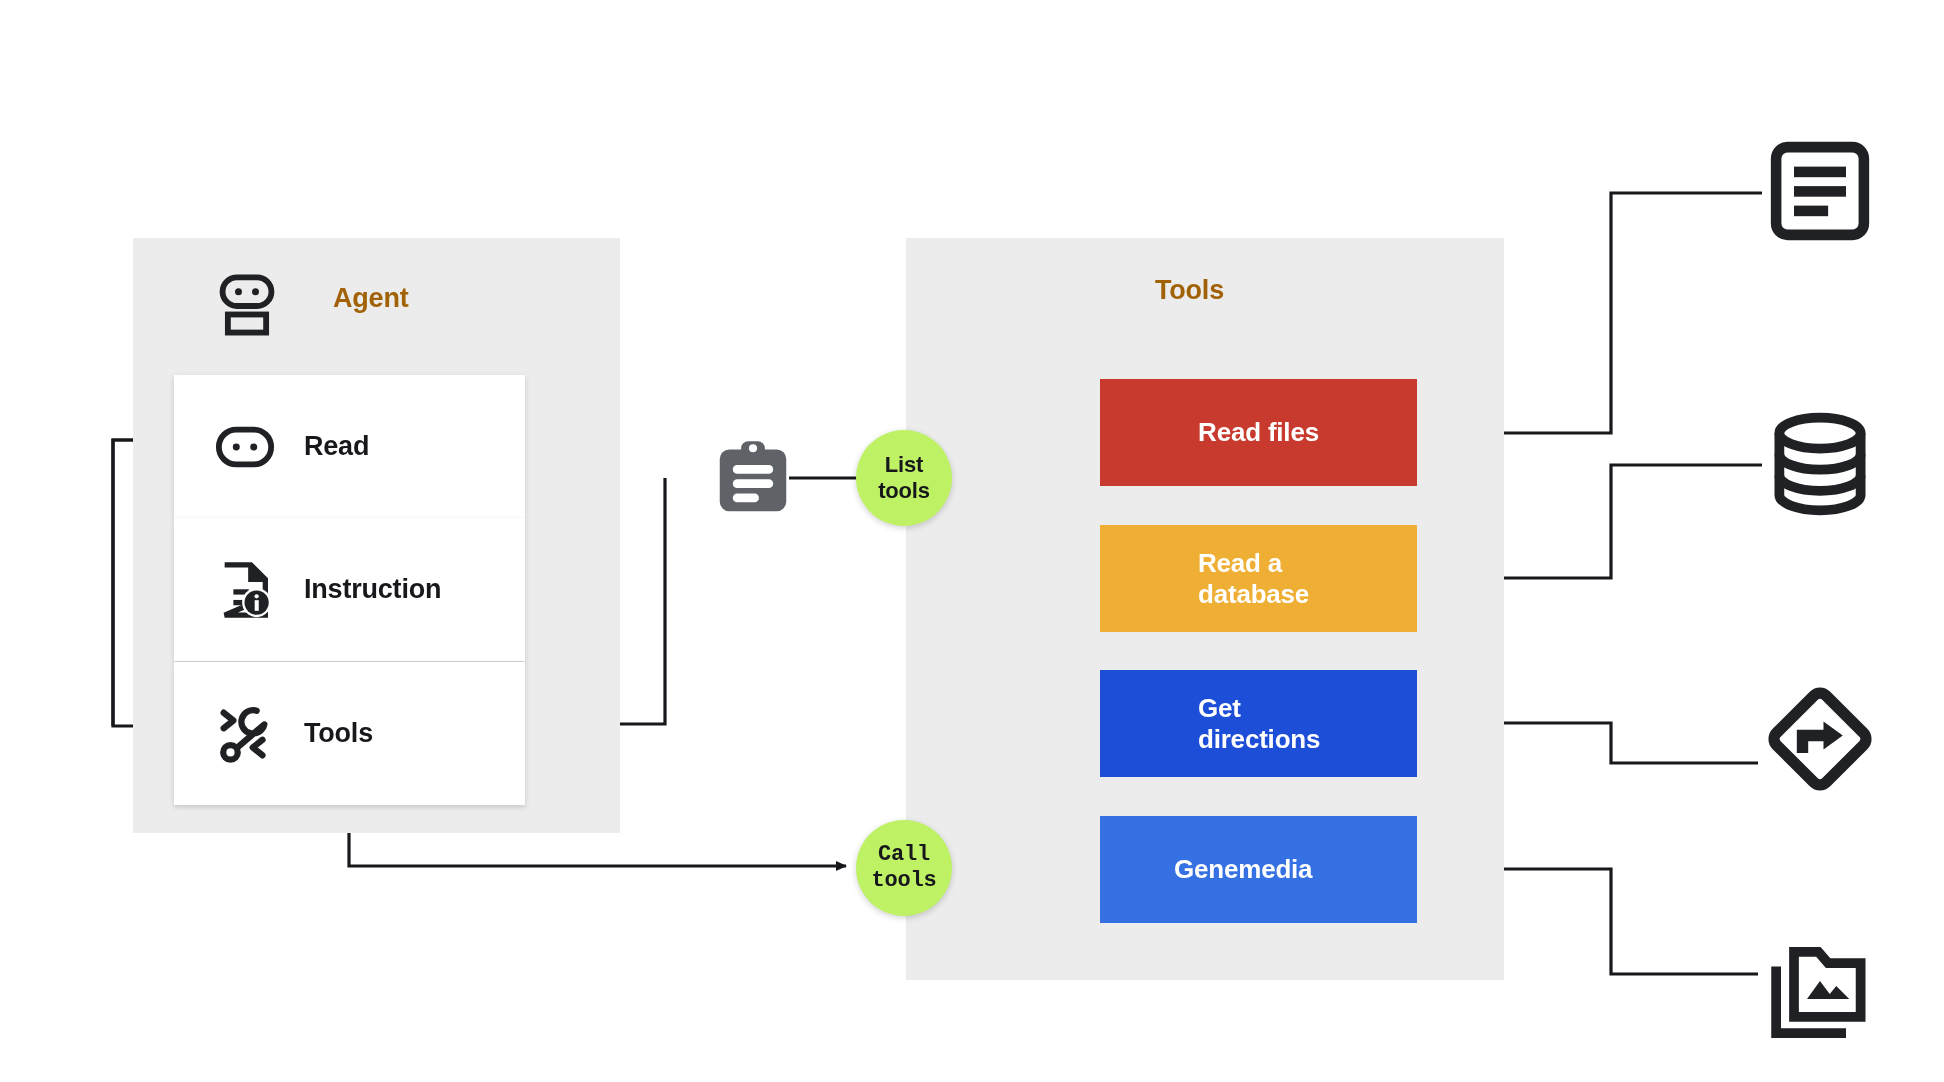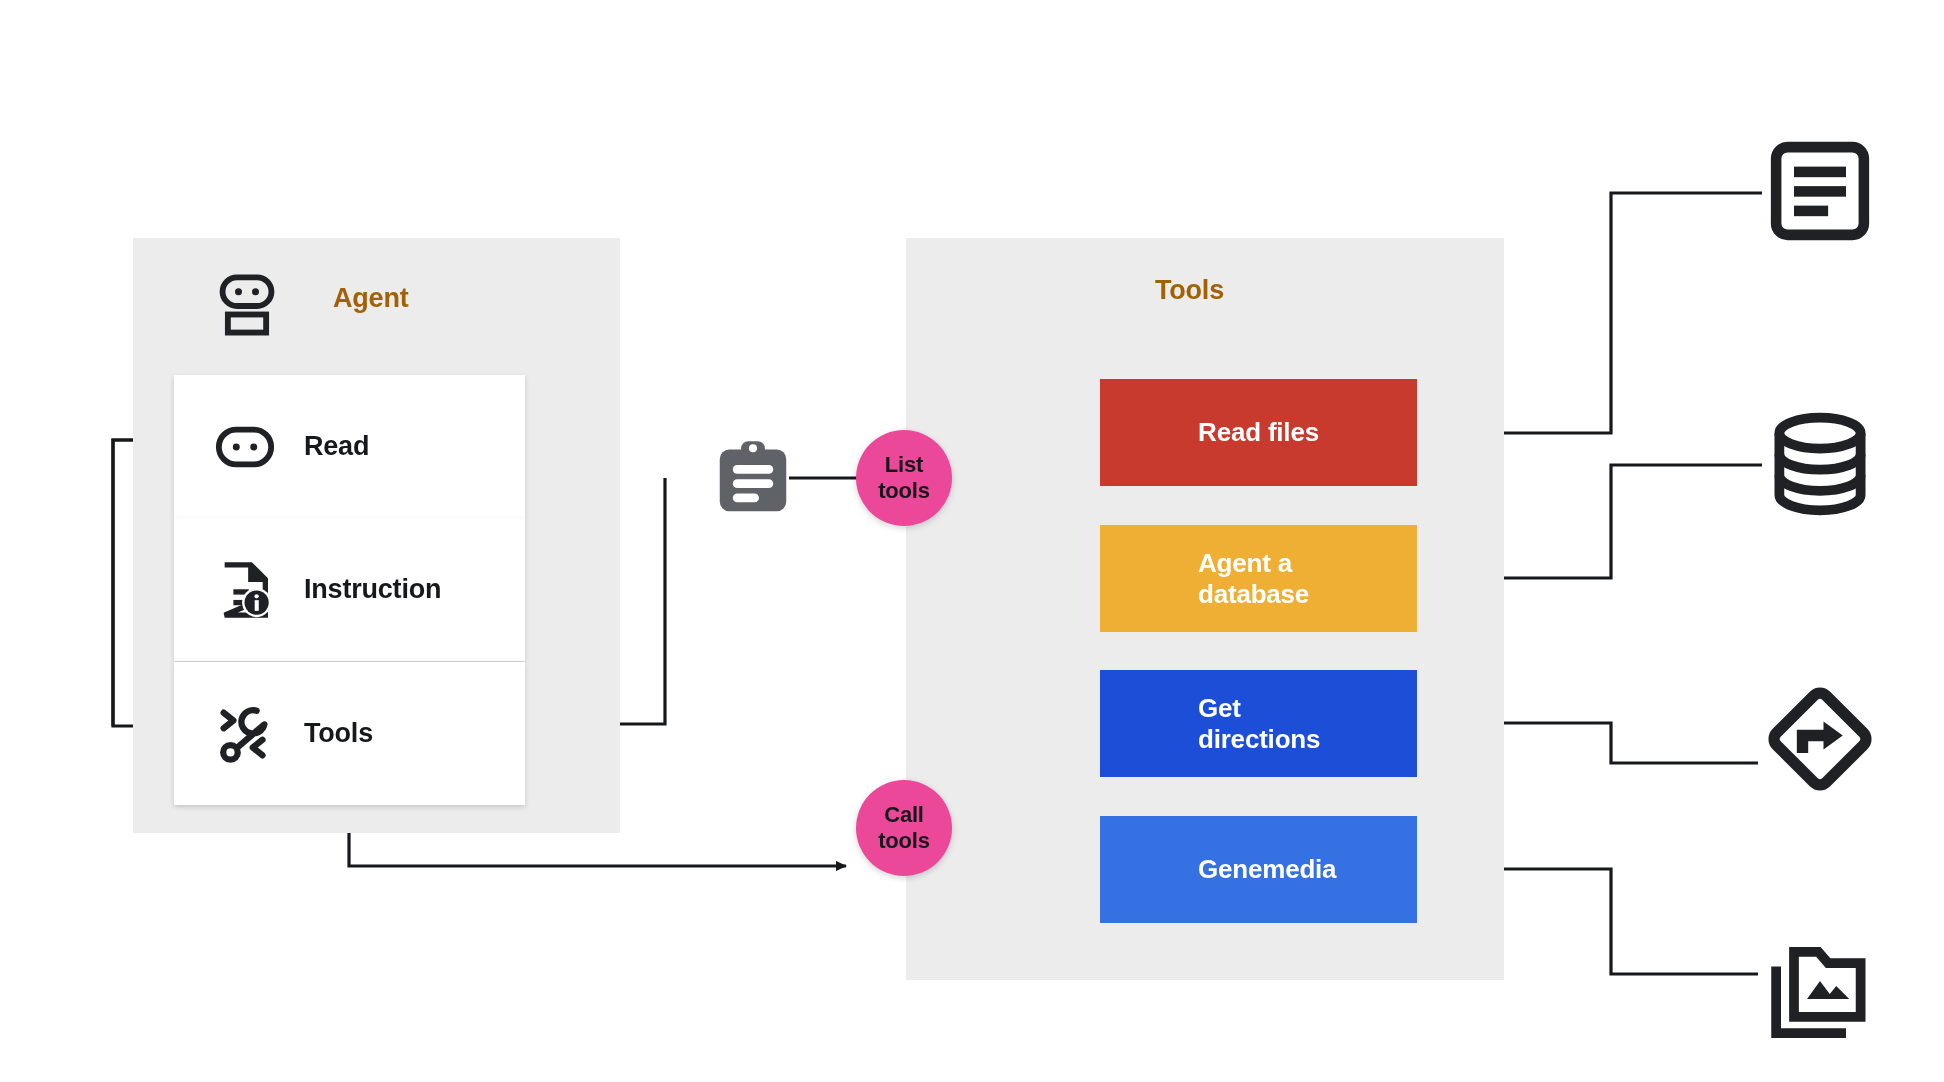--- a/index.html
+++ b/index.html
@@ -77,42 +77,42 @@
     color: #ffffff;
     font-size: 26px;
     font-weight: bold;
     letter-spacing: -0.2px;
     line-height: 1.17;
   }
   .tool-box .tool-text { padding-left: 0; }
   #tool-read   { top: 379px;  background: #c8392e; justify-content: center; }
   #tool-query  { top: 525px;  background: #efaf35; padding-left: 98px; }
   #tool-dir    { top: 670px;  background: #1d4ed8; padding-left: 98px; }
-  #tool-gene   { top: 816px;  background: #3571e2; padding-left: 98px; }
+  #tool-gene   { top: 816px;  background: #3571e2; padding-left: 74px; }
 
   
   .node-circle {
     position: absolute;
     width: 96px; height: 96px;
     border-radius: 50%;
-    background: #ec4899;
+    background: #bef264;
     box-shadow: 0 2px 6px rgba(0,0,0,0.18);
     display: flex;
     flex-direction: column;
     align-items: center;
     justify-content: center;
     font-size: 22px;
     font-weight: bold;
     color: #17181b;
     line-height: 1.16;
     text-align: center;
     letter-spacing: -0.2px;
   }
   #node-list { left: 856px; top: 430px; }
-  #node-call { left: 856px; top: 780px; }
+  #node-call { left: 856px; top: 820px; font-family: Liberation Mono, monospace; }
 
   
   .free-icon { position: absolute; display: block; }
   #icon-clipboard { left: 715px; top: 440px; width: 76px; height: 76px; }
   #icon-article   { left: 1764px; top: 139px;  width: 112px; height: 104px; }
   #icon-database  { left: 1764px; top: 412px;  width: 112px; height: 104px; }
   #icon-maps      { left: 1760px; top: 683px;  width: 120px; height: 112px; }
   #icon-photos    { left: 1760px; top: 942px;  width: 120px; height: 104px; }
 
   
@@ -207,21 +207,21 @@
     </svg>
     <span class="card-label">Tools</span>
   </div>
 
   <div class="tool-box" id="tool-read">
     <span class="tool-text">Read files</span>
   </div>
 
   <div class="tool-box" id="tool-query">
     <span class="tool-text">
-      <span>Agent a</span><br>
+      <span>Read a</span><br>
       <span>database</span>
     </span>
   </div>
 
   <div class="tool-box" id="tool-dir">
     <span class="tool-text">
       <span>Get</span><br>
       <span>directions</span>
     </span>
   </div>

